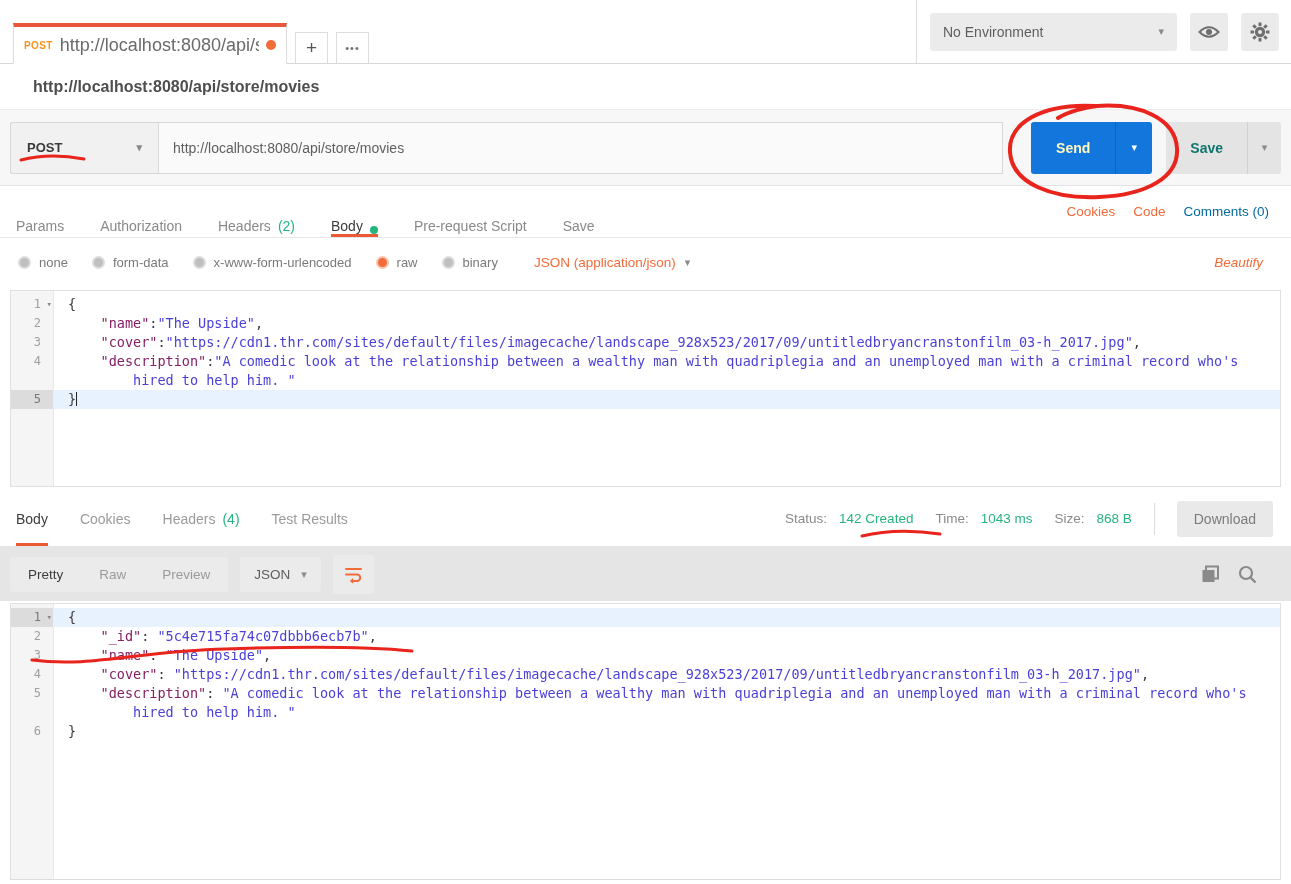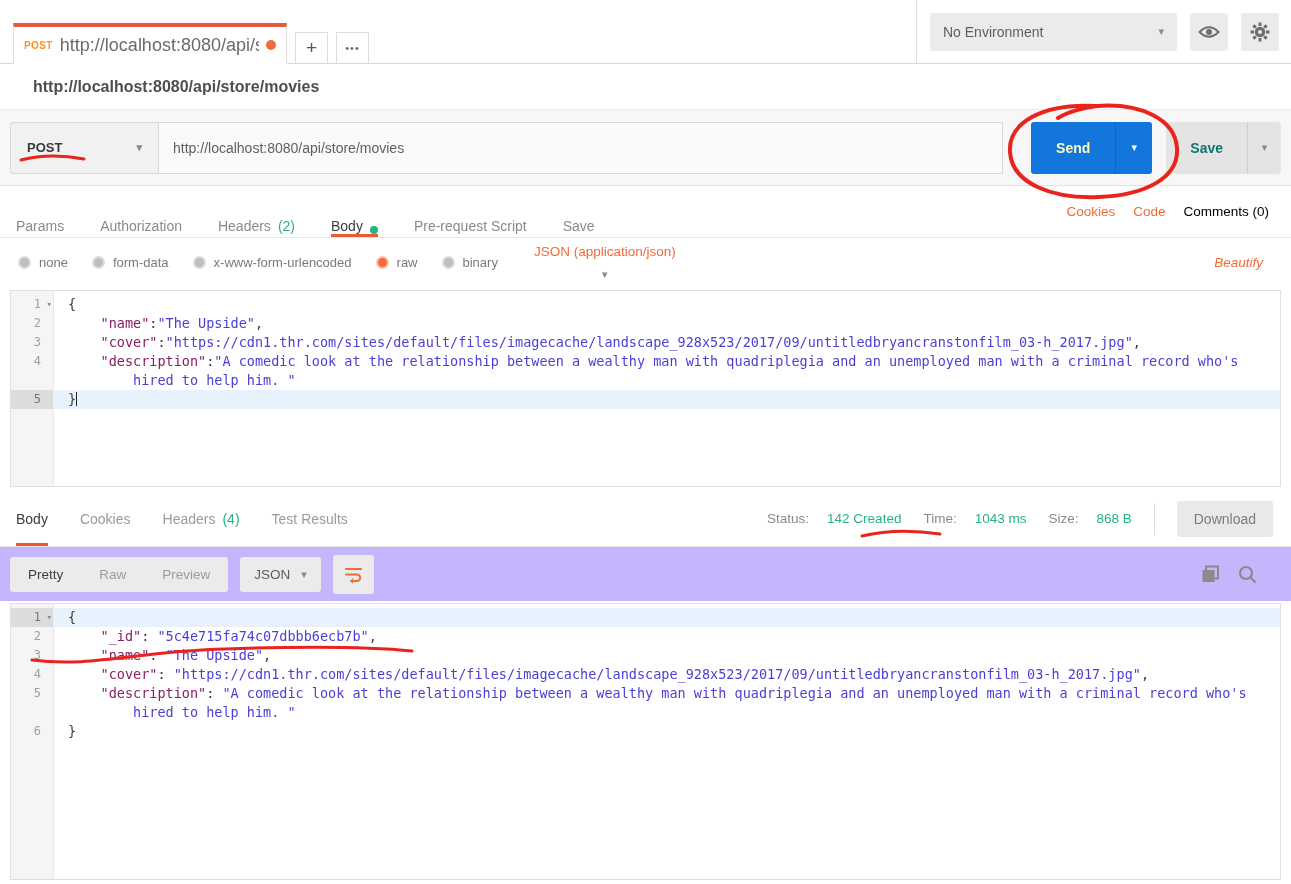--- a/index.html
+++ b/index.html
@@ -65,27 +65,27 @@
     display:flex; align-items:center; justify-content:center; }
   
   .rtabs { height:52px; display:flex; align-items:center; padding:0 16px; border-bottom:1px solid #e6e6e6; background:#fff; }
   .rtab { margin-right:36px; font-size:14px; color:#8a8a8a; height:100%;
     display:flex; align-items:flex-end; gap:7px; cursor:pointer; border-bottom:3px solid transparent; border-top:3px solid transparent; }
   .rtab.active { color:#3d3d3d; border-bottom:3px solid #ea5b35; }
   .count-green { color:#26b47e; }
   .body-dot { width:8px; height:8px; border-radius:50%; background:#26b47e; }
   .rlinks { margin-left:auto; display:flex; gap:18px; font-size:13.5px; padding-right:6px; }
   .rlink { color:#f26b3a; cursor:pointer; }
-  .rlink.muted { color:#000000; }
+  .rlink.muted { color:#0369a1; }
   
   .mode-row { height:48px; display:flex; align-items:center; padding:0 28px 0 18px; background:#fff; }
   .radio-item { display:flex; align-items:center; gap:8px; font-size:13px; color:#7a7a7a; margin-right:24px; cursor:pointer; }
   .radio { width:13px; height:13px; border-radius:50%; background:#bfbfbf; border:2px solid #dcdcdc; flex:none; }
   .radio.sel { background:#f26b3a; border-color:#f5c4ad; }
-  .content-type { color:#f26b3a; font-size:13.5px; margin-left:12px; display:flex; gap:9px; align-items:center; cursor:pointer;flex-direction:column; }
+  .content-type { color:#f26b3a; font-size:13.5px; margin-left:12px; display:flex; gap:9px; align-items:center; cursor:pointer; }
   .beautify { margin-left:auto; color:#f26b3a; font-size:13.5px; cursor:pointer;font-style:italic; }
   
   .editor { margin:0 10px; border:1px solid #e0e0e0; background:#fff; position:relative;
     font-family:"DejaVu Sans Mono","Liberation Mono",monospace; font-size:13.5px; line-height:19px;
     padding-top:4px; overflow:hidden; }
   .editor::before { content:''; position:absolute; left:0; top:0; bottom:0; width:42px;
     background:#f5f5f5; border-right:1px solid #e8e8e8; }
   #req-editor { height:197px; margin-top:4px; }
   #resp-editor { height:277px; margin-top:2px; border-bottom:1px solid #dcdcdc; }
   .ed-row { display:flex; position:relative; z-index:1; }
@@ -99,27 +99,27 @@
   .tk-s { color:#4a3fd6; }
   .tk-p { color:#3a3a3a; }
   .cursor { display:inline-block; width:1px; height:14px; background:#222; vertical-align:-2px; }
   
   .resp-head { height:56px; display:flex; align-items:center; padding:0 18px 0 16px;
     border-bottom:1px solid #e6e6e6; background:#fff; margin-top:4px; }
   .resp-tab { margin-right:32px; font-size:14px; color:#9b9b9b; height:100%;
     display:flex; align-items:center; gap:7px; cursor:pointer; border-bottom:3px solid transparent; border-top:3px solid transparent; }
   .resp-tab.active { color:#3d3d3d; border-bottom:3px solid #ea5b35; }
   .resp-meta { margin-left:auto; display:flex; align-items:center; gap:22px; font-size:13.5px; }
-  .meta-item { display:flex; gap:18px; }
+  .meta-item { display:flex; gap:12px; }
   .meta-label { color:#8a8a8a; }
   .meta-value { color:#26b47e; }
   .meta-divider { width:1px; height:32px; background:#ddd; }
   .download-btn { background:#e9e9e9; border-radius:3px; padding:10px 17px; color:#7c7c7c;
     font-size:14px; cursor:pointer; }
-  .resp-toolbar { height:54px; display:flex; align-items:center; padding:0 10px; background:#c4b5fd; }
+  .resp-toolbar { height:54px; display:flex; align-items:center; padding:0 10px; background:#e5e5e5; }
   .seg { background:#ebebeb; border-radius:3px; display:flex; }
   .seg-item { padding:10px 18px; font-size:13.5px; color:#9b9b9b; cursor:pointer; }
   .seg-item.active { color:#3d3d3d; }
   .fmt-select { background:#ebebeb; border-radius:3px; margin-left:12px; padding:10px 14px;
     display:flex; align-items:center; gap:11px; font-size:13.5px; color:#5e5e5e; cursor:pointer; }
   .wrap-btn { background:#ebebeb; border-radius:3px; margin-left:12px; width:41px; height:39px;
     display:flex; align-items:center; justify-content:center; cursor:pointer; }
   .resp-icons { margin-left:auto; display:flex; gap:18px; padding-right:24px; align-items:center; }
   .resp-icons > div { cursor:pointer; display:flex; }
   

